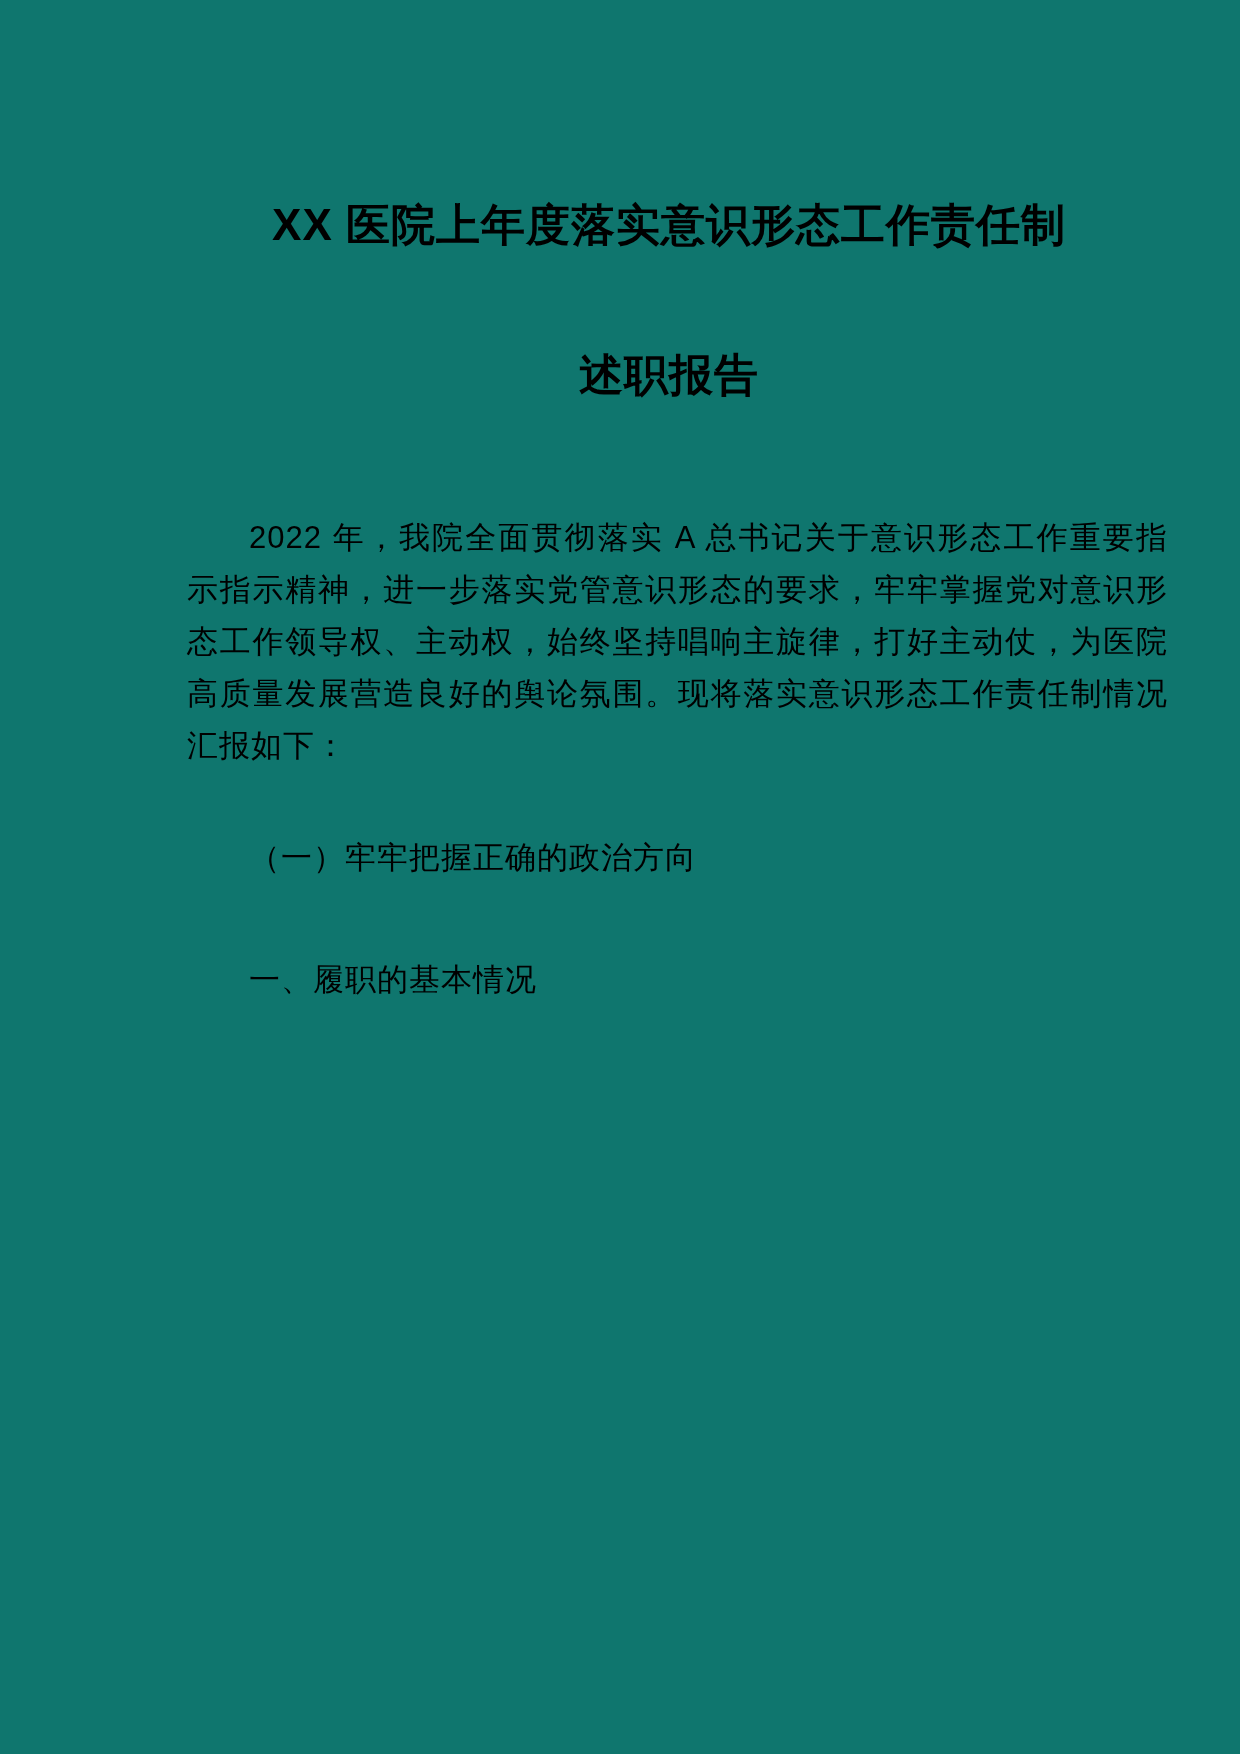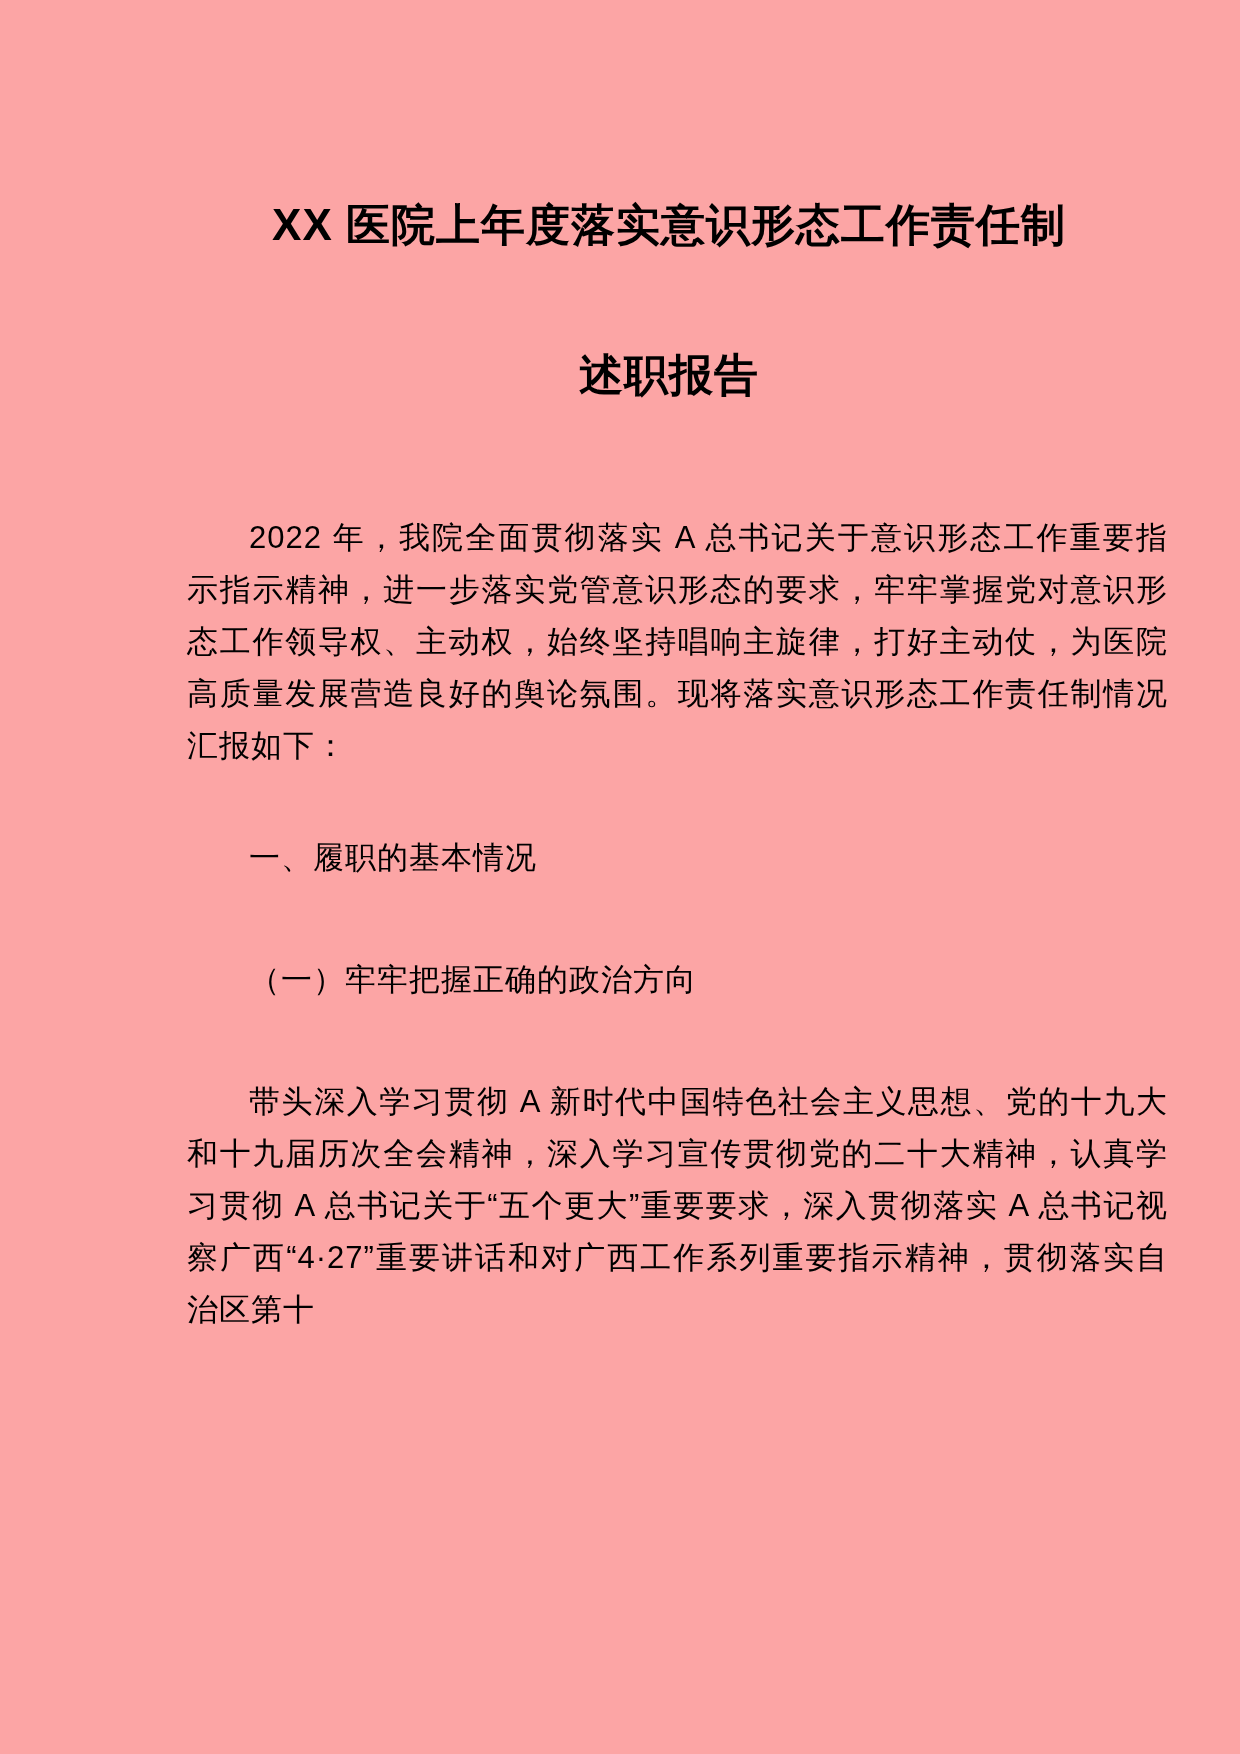--- a/index.html
+++ b/index.html
@@ -12,21 +12,21 @@
     height: 1754px;
     overflow: hidden;
     font-family: "Liberation Sans", "DejaVu Sans", sans-serif;
     color: #000000;
   }
   .page {
     box-sizing: border-box;
     width: 1240px;
     height: 1754px;
     padding: 150px 72px 0 170px;
-    background: #fca5a5;
+    background: #0f766e;
   }
   .doc-title {
     font-size: 44px;
     font-weight: 700;
     text-align: center;
     line-height: 150px;
     margin: 0 auto 62px auto;
     max-width: 820px;
     letter-spacing: 1px;
   }
@@ -47,19 +47,18 @@
 </style>
 </head>
 <body>
 
 <div class="page">
 
   <h1 class="doc-title">XX 医院上年度落实意识形态工作责任制述职报告</h1>
 
   <p class="para indent">2022 年，我院全面贯彻落实 A 总书记关于意识形态工作重要指示指示精神，进一步落实党管意识形态的要求，牢牢掌握党对意识形态工作领导权、主动权，始终坚持唱响主旋律，打好主动仗，为医院高质量发展营造良好的舆论氛围。现将落实意识形态工作责任制情况汇报如下：</p>
 
+  <p class="para heading">（一）牢牢把握正确的政治方向</p>
+
   <p class="para heading">一、履职的基本情况</p>
 
-  <p class="para heading">（一）牢牢把握正确的政治方向</p>
-
-  <p class="para indent">带头深入学习贯彻 A 新时代中国特色社会主义思想、党的十九大和十九届历次全会精神，深入学习宣传贯彻党的二十大精神，认真学习贯彻 A 总书记关于“五个更大”重要要求，深入贯彻落实 A 总书记视察广西“4·27”重要讲话和对广西工作系列重要指示精神，贯彻落实自治区第十</p>
 
 </div>
 
 </body></html>

